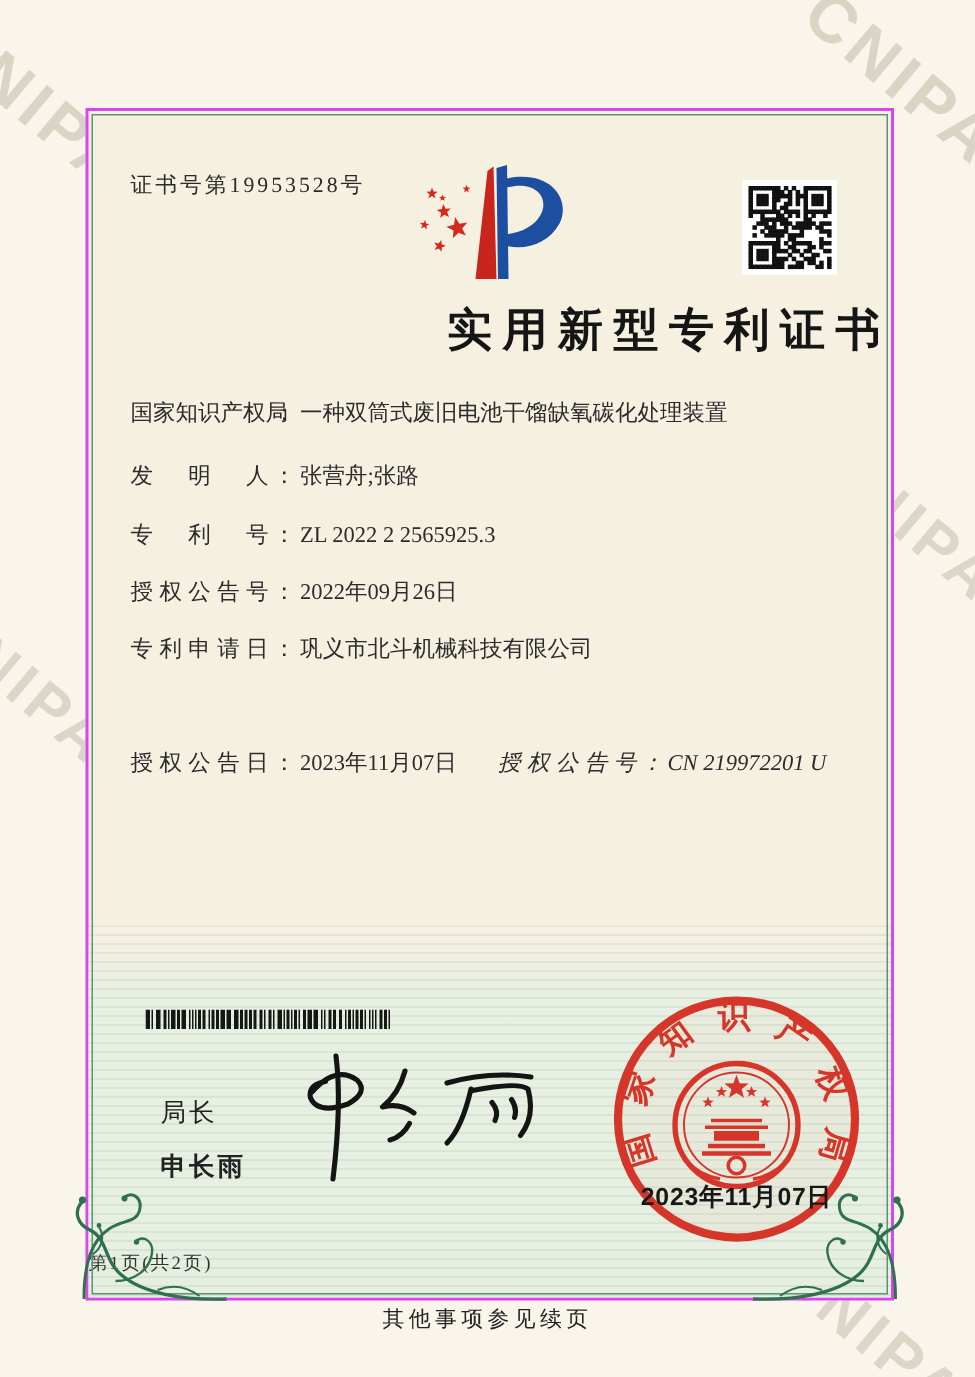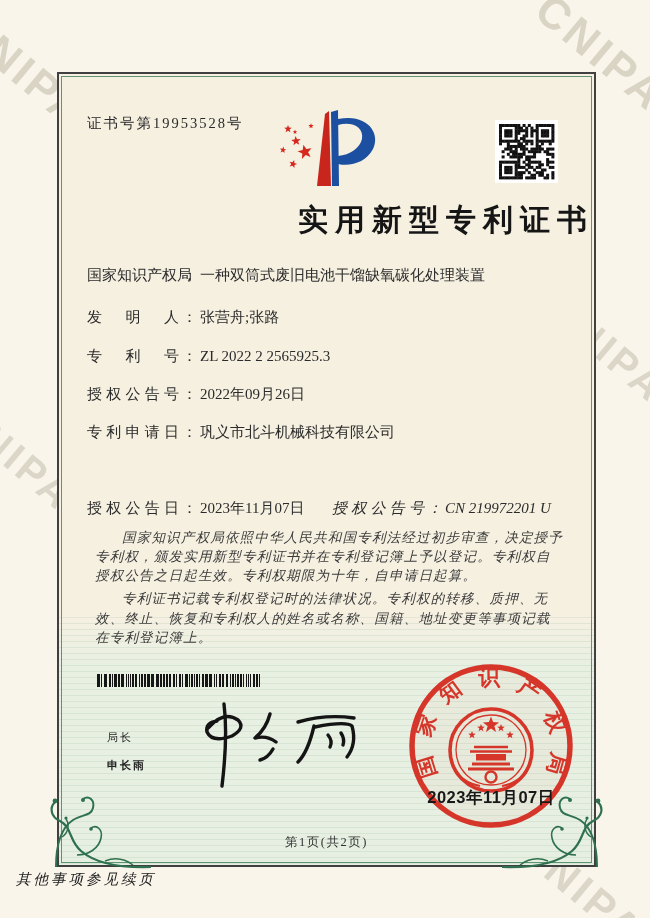--- a/index.html
+++ b/index.html
@@ -16,21 +16,21 @@
     color:rgba(168,160,138,0.30);
     pointer-events:none;white-space:nowrap;z-index:1;
   }
   .circle-wm{
     position:absolute;left:233px;top:333px;width:192px;height:192px;
     border-radius:50%;border:24px solid rgba(150,138,100,0.07);z-index:1;
   }
   
   .frame{
     position:absolute;left:57px;top:72px;width:535px;height:791px;
-    border:2px solid #404040;background:#f6f0e1;z-index:2;
+    border:2px solid #d946ef;background:#f6f0e1;z-index:2;
   }
   .frame .inner-line{
     position:absolute;inset:2px;border:1px solid #5d9474;pointer-events:none;z-index:4;
   }
   .band{
     position:absolute;left:0;right:0;bottom:0;height:248px;z-index:0;
     background:
       repeating-linear-gradient(180deg, rgba(118,164,130,0.14) 0 1px, rgba(255,255,255,0) 1px 6px),
       linear-gradient(180deg, rgba(234,242,231,0) 0, rgba(230,240,227,0.85) 46px, rgba(228,239,225,0.9) 100%);
   }
@@ -52,37 +52,37 @@
   .paras{
     position:absolute;left:36px;top:454px;width:468px;
     font-size:13.5px;line-height:1.42;letter-spacing:1.2px;color:#3a3a3a;
     font-style:italic;
   }
   .paras p{margin:0 0 4px 0;text-indent:2em;}
   
   .barcode{position:absolute;left:38px;top:599px;width:166px;height:13px;}
   .director-block{position:absolute;left:48px;top:656px;
     font-family:"Liberation Sans","DejaVu Sans",sans-serif;
-    font-size:11px;color:#222;letter-spacing:2px;}
+    font-size:17px;color:#222;letter-spacing:2px;}
   .director-block .line2{margin-top:13px;font-weight:bold;}
   .signature{position:absolute;left:135px;top:620px;width:220px;height:110px;}
   .seal{position:absolute;left:348px;top:588px;width:168px;height:168px;opacity:0.93;}
   .seal-date{
     position:absolute;left:352px;top:713px;width:160px;text-align:center;
     font-family:"Liberation Sans","DejaVu Sans",sans-serif;
     font-size:16.5px;font-weight:bold;color:#181818;letter-spacing:0.5px;z-index:5;
   }
-  .page-num{position:absolute;left:0;right:0;top:760px;text-align:center;
+  .page-num{position:absolute;left:0;right:0;top:760px;text-align:left;
     font-size:12.5px;letter-spacing:1.5px;color:#333;}
   .corner{position:absolute;z-index:5;pointer-events:none;}
   .corner.bl{left:-14px;bottom:-10px;}
   .corner.br{right:-14px;bottom:-10px;transform:scaleX(-1);}
   .cont-note{
-    position:absolute;left:0;right:0;top:870px;z-index:2;
-    font-size:14.5px;letter-spacing:3px;color:#222;font-style:italic;margin-left:16px;
+    position:absolute;left:0;right:0;top:870px;text-align:center;z-index:2;
+    font-size:14.5px;letter-spacing:3px;color:#222;
   }
 </style>
 </head>
 <body>
 
 <div class="circle-wm"></div>
 
 <div class="frame">
   <div class="band"></div>
   <div class="inner-line"></div>
@@ -378,24 +378,20 @@
       <span class="lab">授权公告号</span><span class="colon">：</span><span class="val">2022年09月26日</span>
     </div>
     <div class="row" style="top:349px">
       <span class="lab">专利申请日</span><span class="colon">：</span><span class="val">巩义市北斗机械科技有限公司</span>
     </div>
     <div class="row" style="top:425px">
       <span class="lab">授权公告日</span><span class="colon">：</span><span class="val">2023年11月07日</span>
       <span class="pair2"><span class="lab">授权公告号</span><span class="colon">：</span><span class="val">CN 219972201 U</span></span>
     </div>
 
-    <div class="paras">
-      <p>国家知识产权局依照中华人民共和国专利法经过初步审查，决定授予专利权，颁发实用新型专利证书并在专利登记簿上予以登记。专利权自授权公告之日起生效。专利权期限为十年，自申请日起算。</p>
-      <p>专利证书记载专利权登记时的法律状况。专利权的转移、质押、无效、终止、恢复和专利权人的姓名或名称、国籍、地址变更等事项记载在专利登记簿上。</p>
-    </div>
 
     <div class="barcode">
       <svg id="barcode-svg" width="166" height="13" viewBox="0 0 166 13">
           <rect x="0" y="0" width="3" height="13" fill="#161616"></rect>
           <rect x="4" y="0" width="1" height="13" fill="#161616"></rect>
           <rect x="7" y="0" width="3" height="13" fill="#161616"></rect>
           <rect x="12" y="0" width="2" height="13" fill="#161616"></rect>
           <rect x="15" y="0" width="1" height="13" fill="#161616"></rect>
           <rect x="17" y="0" width="3" height="13" fill="#161616"></rect>
           <rect x="21" y="0" width="2" height="13" fill="#161616"></rect>

